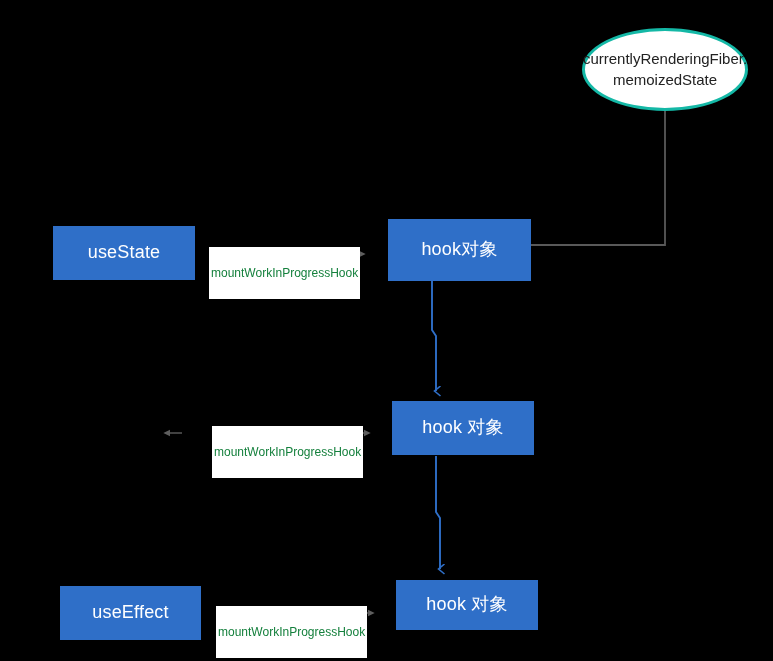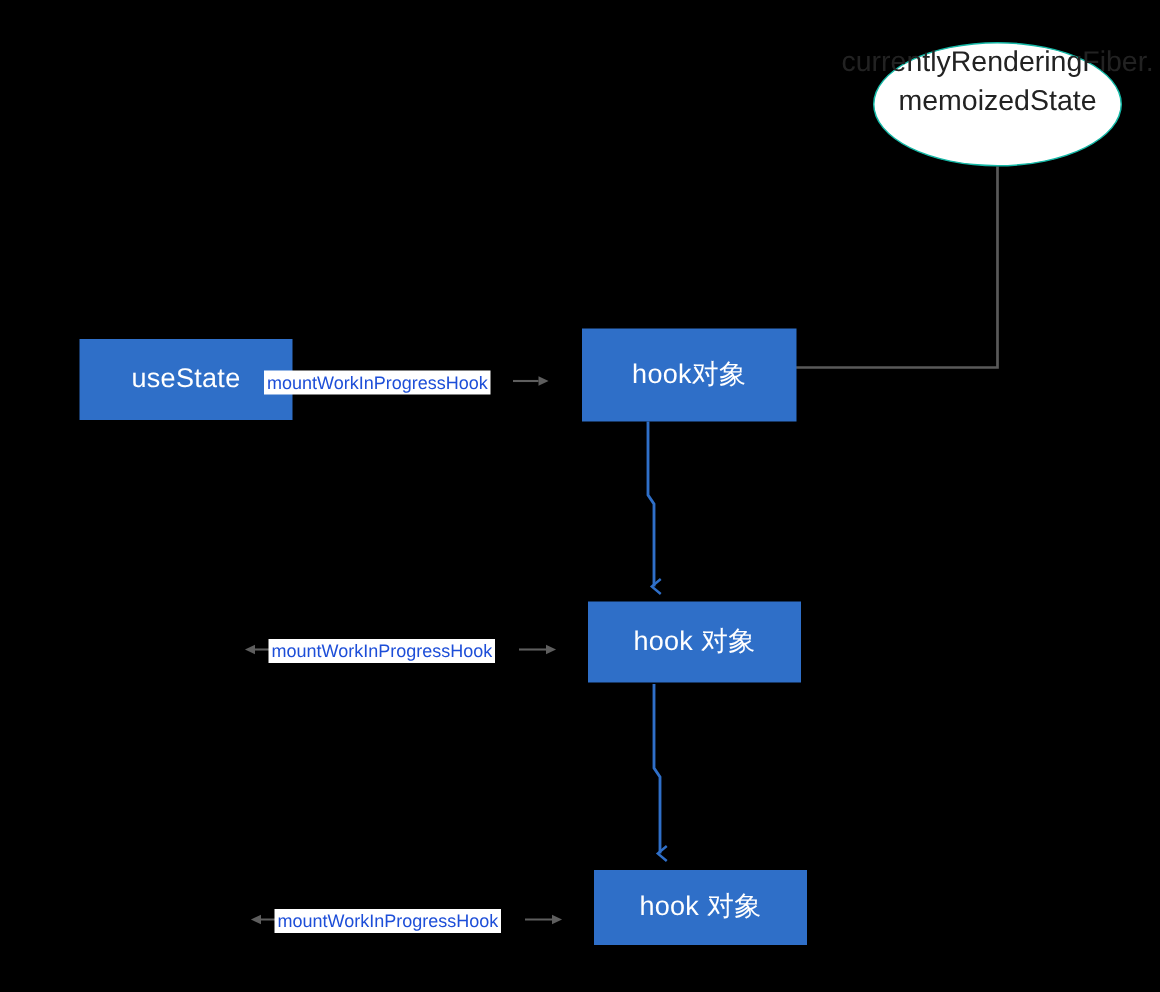--- a/index.html
+++ b/index.html
@@ -34,40 +34,42 @@
     font-size: 18px;
     line-height: 1.2;
     letter-spacing: 0.2px;
     text-align: center;
     box-sizing: border-box;
     margin-left: 28px;
   }
   .node-ellipse {
     position: absolute;
     display: flex;
+    align-items: center;
     justify-content: center;
     background: #ffffff;
     color: #222222;
-    border: 1px solid #14b8a6;
+    border: 3px solid #14b8a6;
     border-radius: 50%;
-    font-size: 19px;
+    font-size: 15px;
     line-height: 1.35;
     text-align: center;
     box-sizing: border-box;
     padding: 0 14px;
   }
   .edge-label {
     position: absolute;
     background: #ffffff;
-    color: #1d4ed8;
+    color: #15803d;
     font-size: 12px;
     line-height: 14px;
     white-space: nowrap;
-    padding: 1px 2px;
+    padding: 19px 2px;
     box-sizing: border-box;
+    margin-left: 33px;
   }
 </style>
 </head>
 <body>
 
 <div id="canvas">
 
   <svg id="edge-layer" viewBox="0 0 773 661" width="773" height="661" xmlns="http://www.w3.org/2000/svg">
     <defs>
       <marker id="arrow-blue" markerWidth="12" markerHeight="12" refX="5.5" refY="5" orient="auto" markerUnits="userSpaceOnUse">
@@ -117,20 +119,23 @@
 
   <div class="edge-label" style="left:176px; top:247px;">mountWorkInProgressHook</div>
 
 
   <div class="node-box" style="left:364px; top:401px; width:142px; height:54px;">
     <span>hook 对象</span>
   </div>
 
   <div class="edge-label" style="left:179px; top:426px;">mountWorkInProgressHook</div>
 
+  <div class="node-box" style="left:32px; top:586px; width:141px; height:54px;">
+    <span>useEffect</span>
+  </div>
 
   <div class="node-box" style="left:368px; top:580px; width:142px; height:50px;">
     <span>hook 对象</span>
   </div>
 
   <div class="edge-label" style="left:183px; top:606px;">mountWorkInProgressHook</div>
 
 </div>
 
 </body></html>

